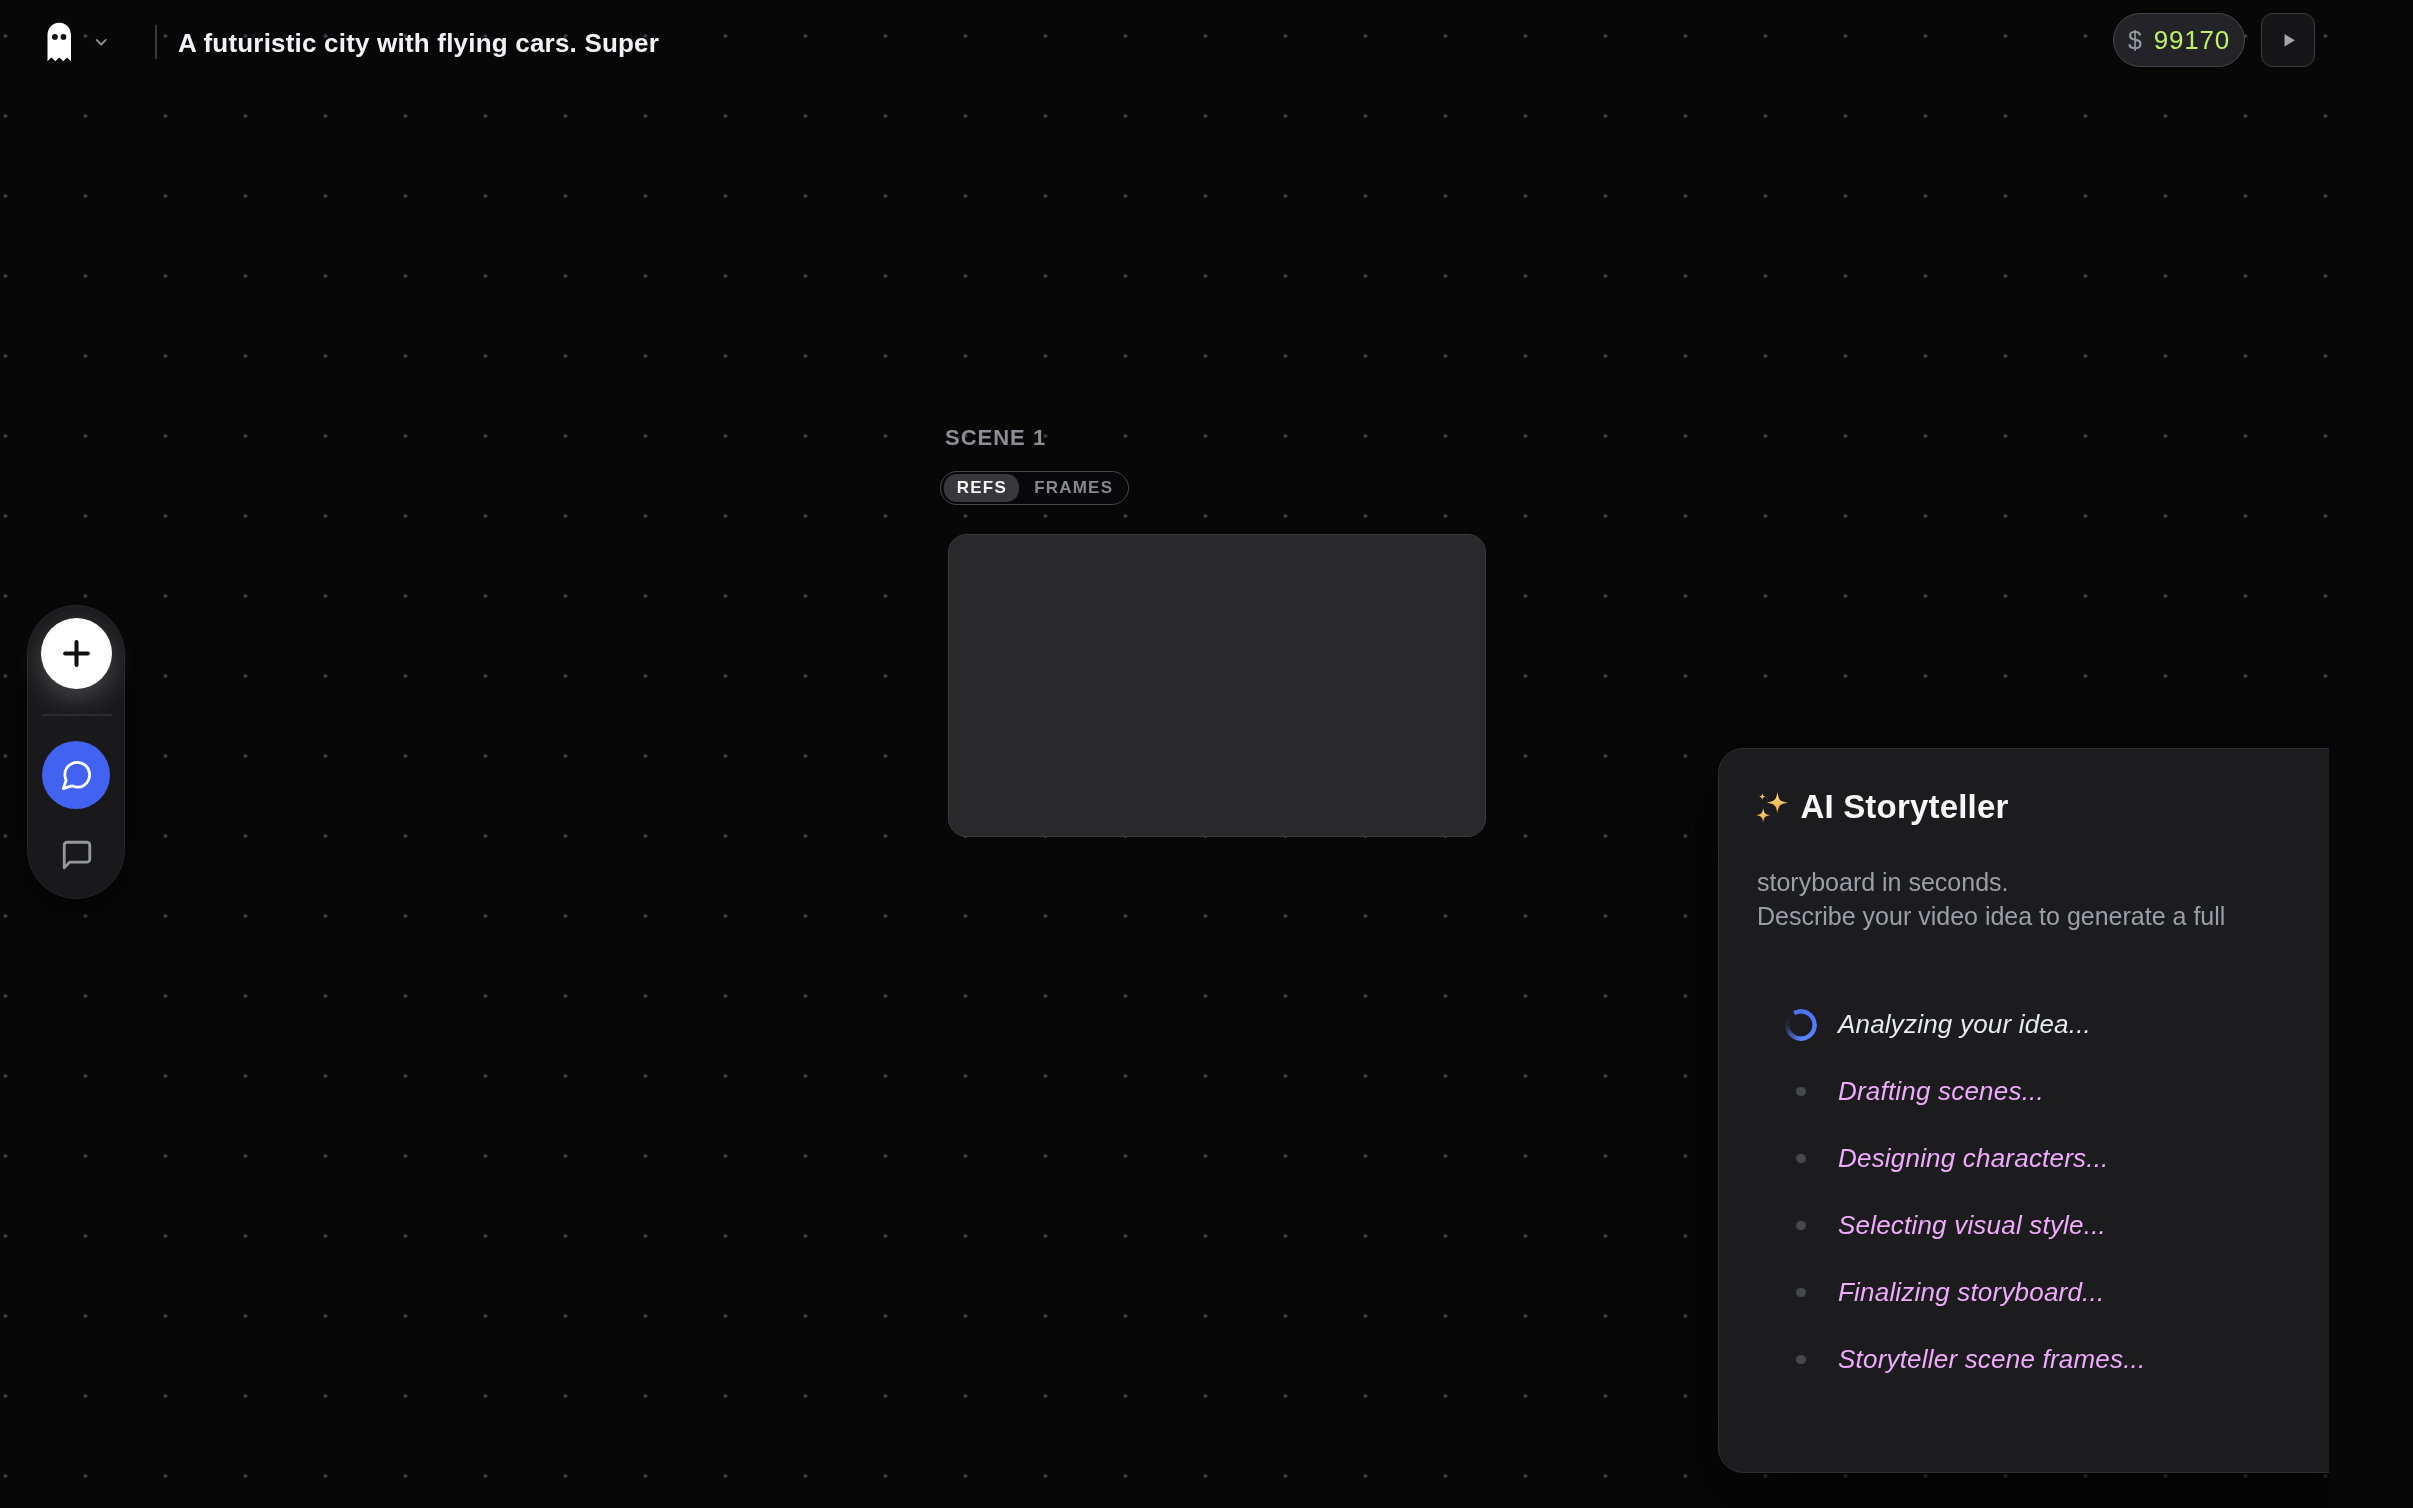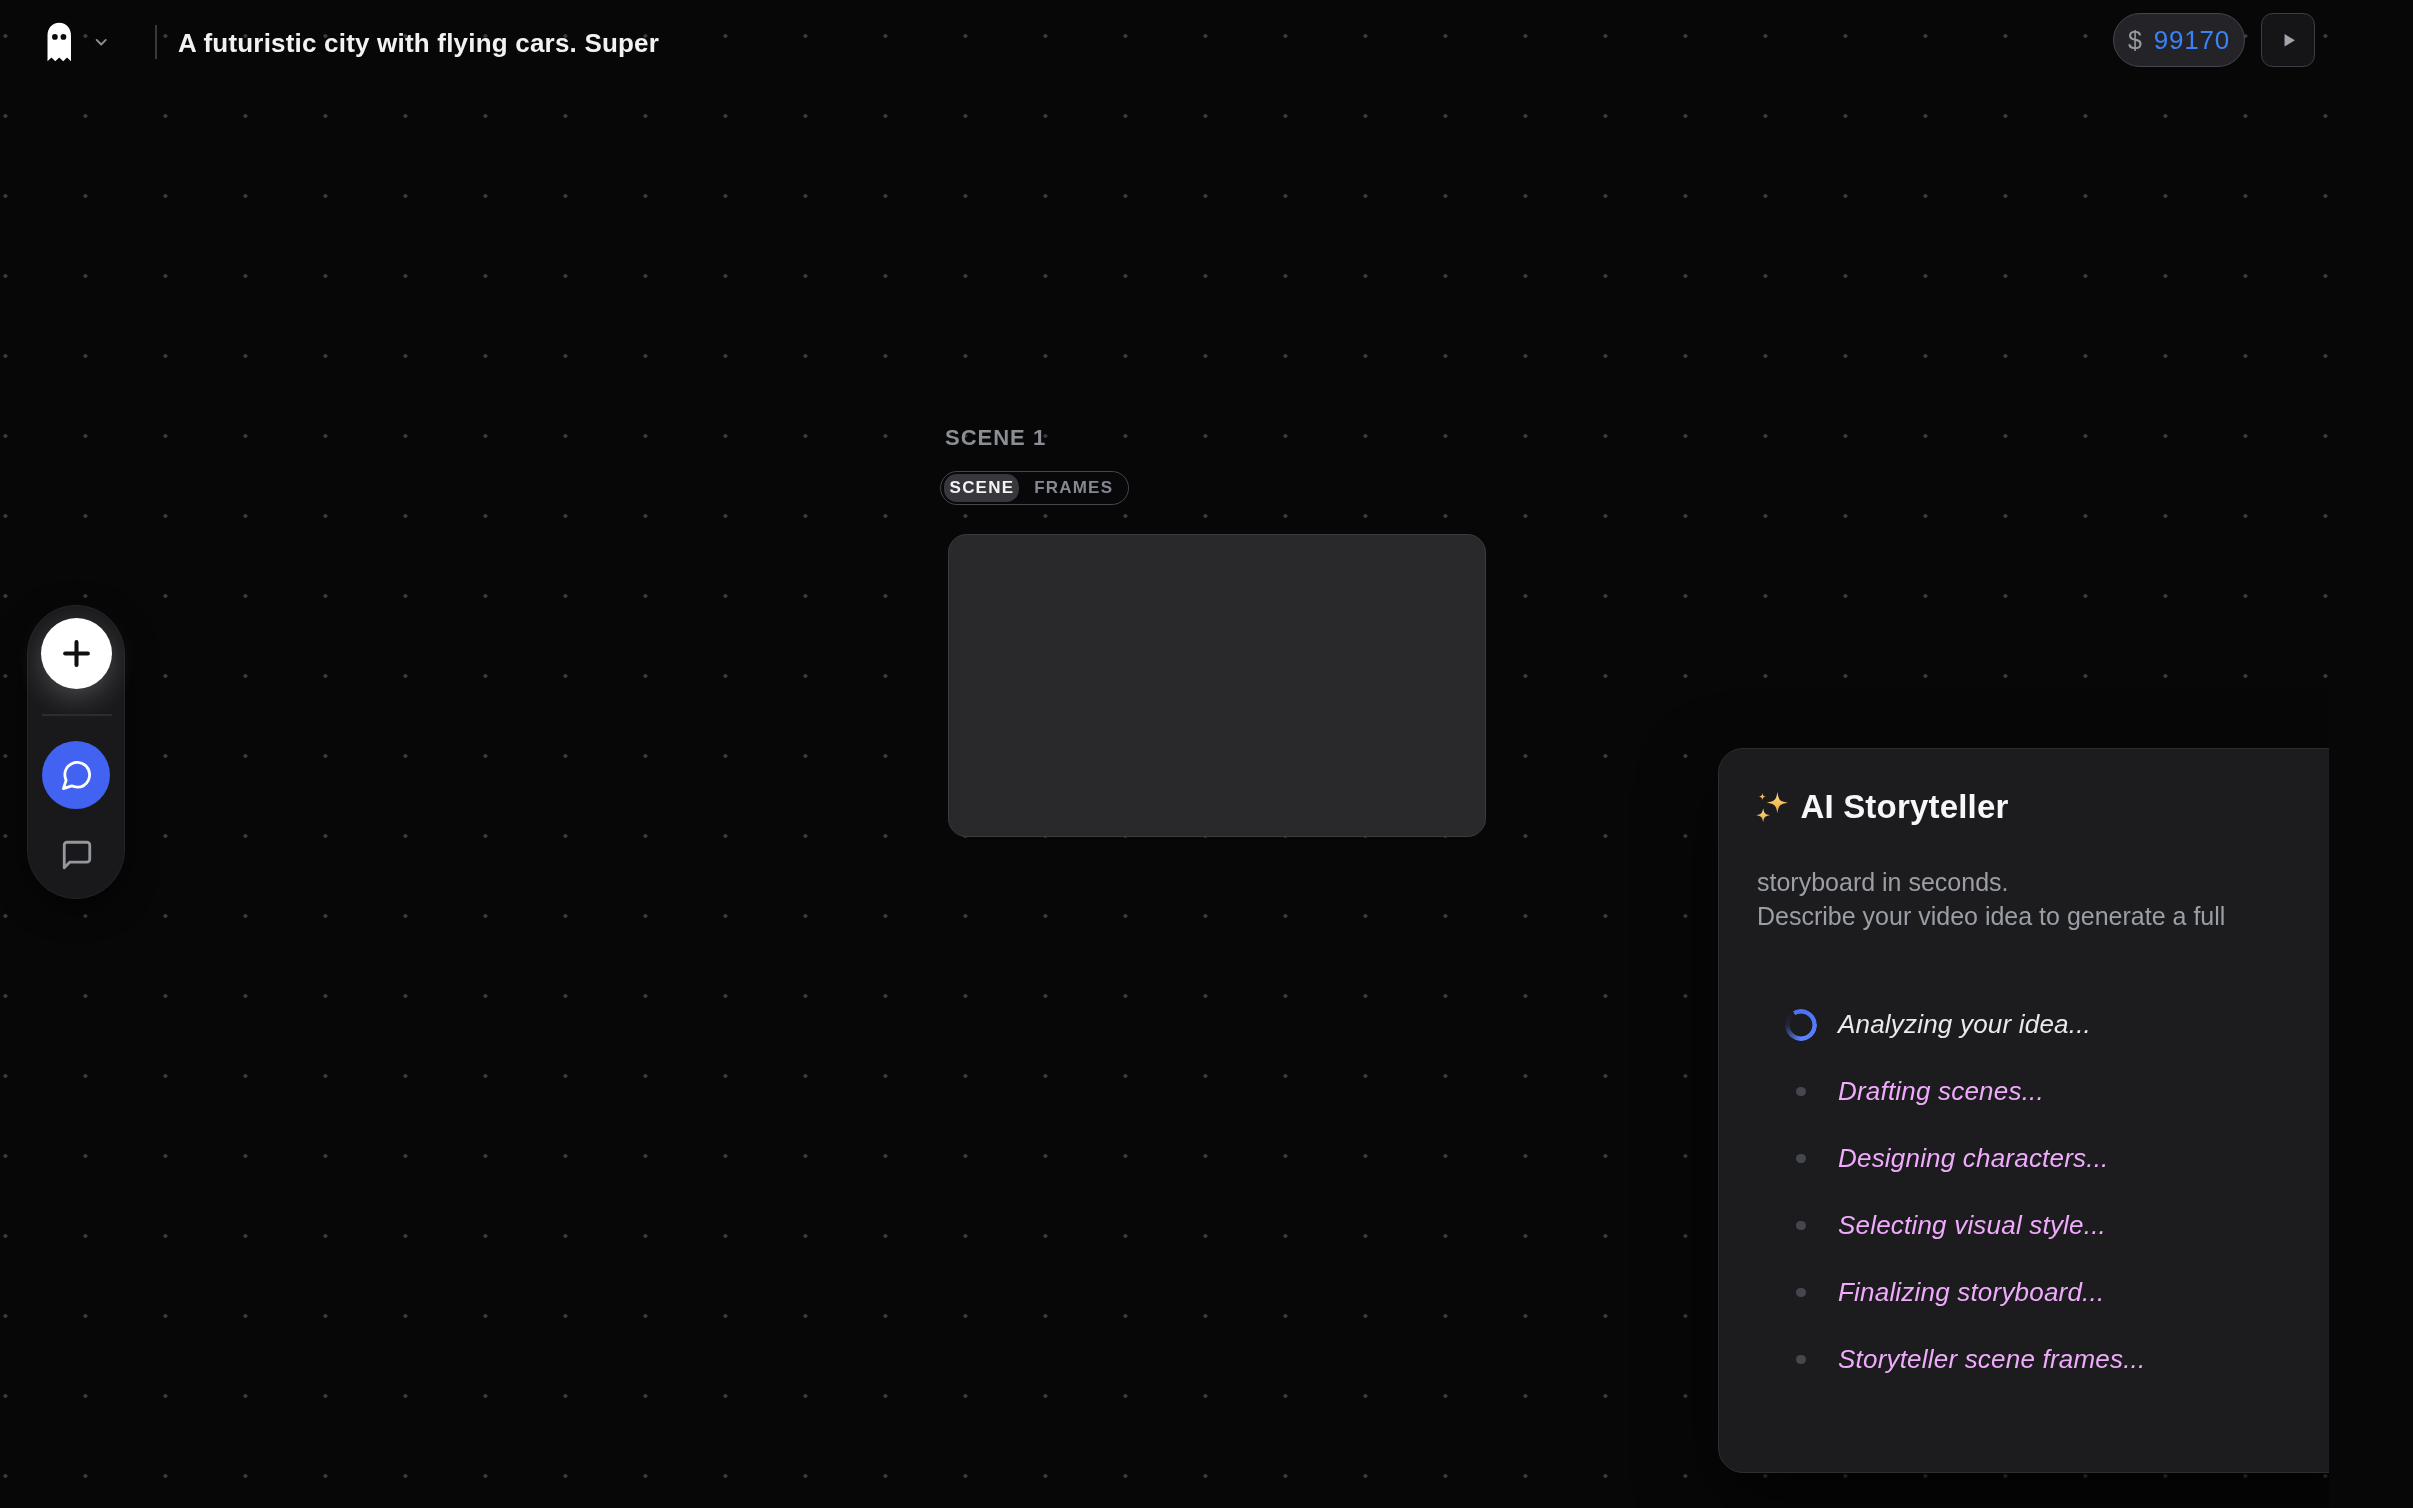--- a/index.html
+++ b/index.html
@@ -13,21 +13,21 @@
     -webkit-font-smoothing:antialiased;
   }
   
   .topbar{position:absolute;left:0;top:0;width:100%;height:84px;}
   .logo-btn{position:absolute;left:45px;top:20px;height:44px;display:flex;align-items:center;gap:18.4px;cursor:pointer;}
   .topbar-divider{position:absolute;left:155px;top:25px;width:1.7px;height:34px;background:#38383c;}
   .page-title{position:absolute;left:178px;top:27px;font-size:26px;line-height:32px;font-weight:700;color:#f2f2f4;letter-spacing:0.2px;white-space:nowrap;}
   .credits-badge{position:absolute;left:2113px;top:13.4px;width:132px;height:54px;border-radius:27px;
     background:#242428;border:1.7px solid #44444b;display:flex;align-items:center;justify-content:center;gap:11.7px;cursor:pointer;}
   .credits-symbol{font-size:25px;color:#989ba2;}
-  .credits-amount{font-size:26px;color:#3b82f6;letter-spacing:0.8px;}
+  .credits-amount{font-size:26px;color:#bef264;letter-spacing:0.8px;}
   .play-btn{position:absolute;left:2261px;top:13.4px;width:54px;height:54px;border-radius:11.7px;
     background:#151518;border:1.7px solid #3e3e44;display:flex;align-items:center;justify-content:center;cursor:pointer;}
   .download-btn{position:absolute;left:2330px;top:12.6px;width:55px;height:55px;border-radius:12.6px;
     background:var(--accent,#4263f1);display:flex;align-items:center;justify-content:center;cursor:pointer;}
   
   .toolbar{position:absolute;left:27px;top:605px;width:98px;height:294px;border-radius:49px;
     background:#19191c;border:1.7px solid #242429;box-shadow:0 10px 30px rgba(0,0,0,.55);}
   .add-btn{position:absolute;left:12.6px;top:11.7px;width:71px;height:71px;border-radius:50%;background:#ffffff;
     display:flex;align-items:center;justify-content:center;cursor:pointer;box-shadow:0 8.4px 28.5px rgba(255,255,255,.22);}
   .toolbar-divider{position:absolute;left:14.2px;top:108px;width:70px;height:1.7px;background:#2c2c30;}
@@ -130,21 +130,21 @@
       <span style="display:flex;">
         <svg viewBox="0 0 24 24" width="34" height="34" fill="none" stroke="#94979d" stroke-width="2" stroke-linecap="round" stroke-linejoin="round">
           <path d="M21 15a2 2 0 0 1-2 2H7l-4 4V5a2 2 0 0 1 2-2h14a2 2 0 0 1 2 2z"></path>
         </svg>
       </span>
     </div>
   </div>
 
   <div class="scene-label">SCENE 1</div>
   <div class="scene-tabs">
-    <div class="tab tab-refs active">SCENE</div>
+    <div class="tab tab-refs active">REFS</div>
     <div class="tab tab-frames">FRAMES</div>
   </div>
   <div class="scene-card"></div>
 
   <div class="panel">
     <div class="panel-title-row">
       <span style="display:flex;">
         <svg viewBox="0 0 48 48" width="39" height="39">
           <defs>
               <linearGradient id="gold" x1="0" y1="0" x2="0" y2="1">

